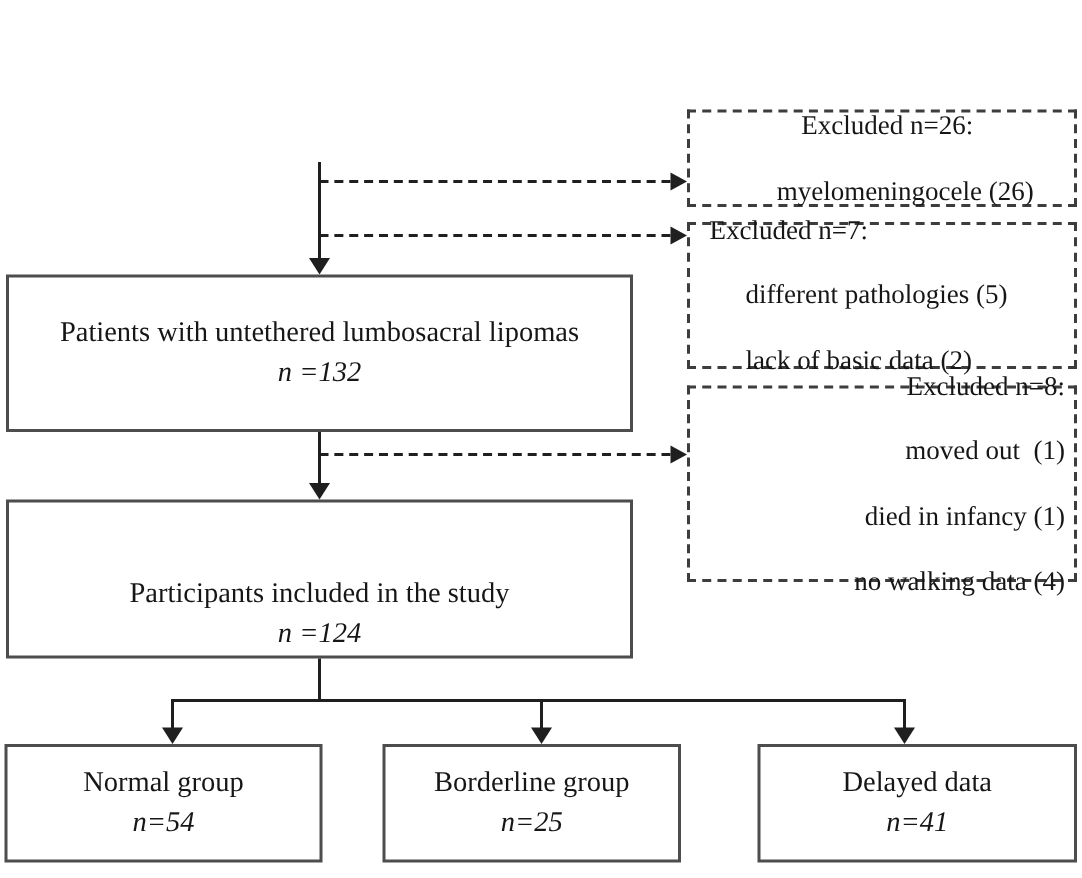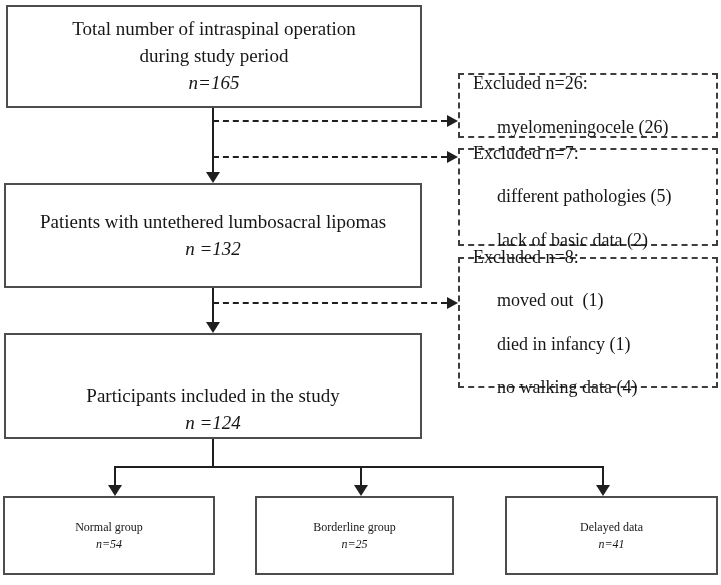--- a/index.html
+++ b/index.html
@@ -15,36 +15,36 @@
     font-family:"Liberation Serif","DejaVu Serif",serif;color:var(--text);
     overflow:hidden;
   }
   .box{position:absolute;box-sizing:border-box;background:var(--background);}
   .solid{border:2px solid var(--border_solid);display:flex;flex-direction:column;justify-content:center;align-items:center;text-align:center;}
   .dashed{border:2px dashed var(--border_dashed);display:flex;flex-direction:column;justify-content:center;padding:4px 6px 4px 13px;}
   .bline{font-size:19px;line-height:1.42;}
   .n{font-style:italic;}
   .etitle{font-size:18px;line-height:1.28;}
   .eitem{font-size:18px;line-height:1.28;padding-left:24px;white-space:pre-wrap;margin-top:20px;}
-  .gline{font-size:12px;line-height:1.4;}
+  .gline{font-size:19px;line-height:1.4;}
 
   
   .vline{position:absolute;width:2px;background:var(--line);}
   .hline{position:absolute;height:2px;background:var(--line);}
   .dline{position:absolute;height:0;border-top:2px dashed var(--line);}
   .arrow-down{position:absolute;width:0;height:0;border-left:7px solid transparent;border-right:7px solid transparent;border-top:11px solid var(--line);}
   .arrow-right{position:absolute;width:0;height:0;border-top:6px solid transparent;border-bottom:6px solid transparent;border-left:11px solid var(--line);}
 
   
   #box-total{left:6px;top:5px;width:416px;height:103px;}
   #box-lipomas{left:4px;top:183px;width:418px;height:105px;}
   #box-included{left:4px;top:333px;width:418px;height:106px;justify-content:flex-end;}
-  #excl-1{left:458px;top:73px;width:260px;height:65px;}
+  #excl-1{left:458px;top:73px;width:260px;height:65px;text-align:center;}
   #excl-2{left:458px;top:148px;width:260px;height:98px;}
-  #excl-3{left:458px;top:257px;width:260px;height:131px;}
+  #excl-3{left:458px;top:257px;width:260px;height:131px;align-items:flex-end;}
   #group-normal{left:3px;top:496px;width:212px;height:79px;}
   #group-borderline{left:255px;top:496px;width:199px;height:79px;}
   #group-delayed{left:505px;top:496px;width:213px;height:79px;}
 
   
   #v1{left:212px;top:108px;height:66px;}
   #a1{left:206px;top:172px;}
   #d1{left:213px;top:120px;width:234px;}
   #ra1{left:447px;top:115px;}
   #d2{left:213px;top:156px;width:234px;}
@@ -60,25 +60,20 @@
   #drop3{left:602px;top:466px;height:20px;}
   #ab1{left:108px;top:485px;}
   #ab2{left:354px;top:485px;}
   #ab3{left:596px;top:485px;}
 </style>
 </head>
 <body>
 
 <div class="stage">
 
-  <div class="box solid" id="box-total">
-    <div class="bline">Total number of intraspinal operation</div>
-    <div class="bline">during study period</div>
-    <div class="bline n">n=165</div>
-  </div>
 
   <div class="box solid" id="box-lipomas">
     <div class="bline">Patients with untethered lumbosacral lipomas</div>
     <div class="bline n">n =132</div>
   </div>
 
   <div class="box solid" id="box-included">
     <div class="bline">Participants included in the study</div>
     <div class="bline n">n =124</div>
   </div>

